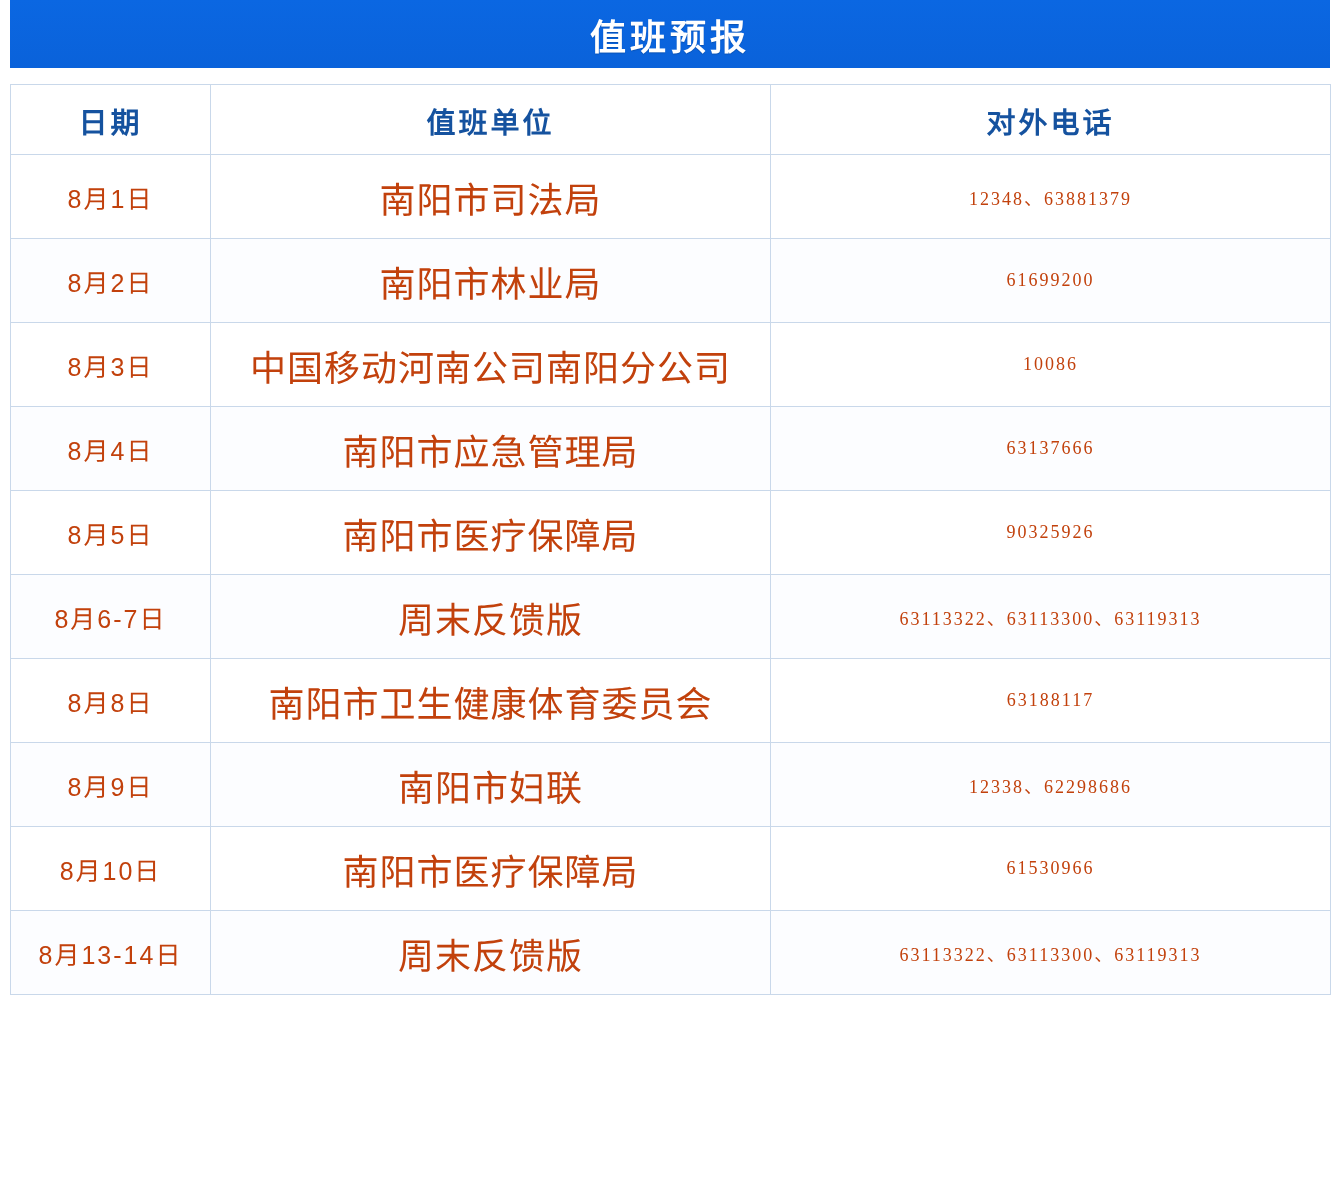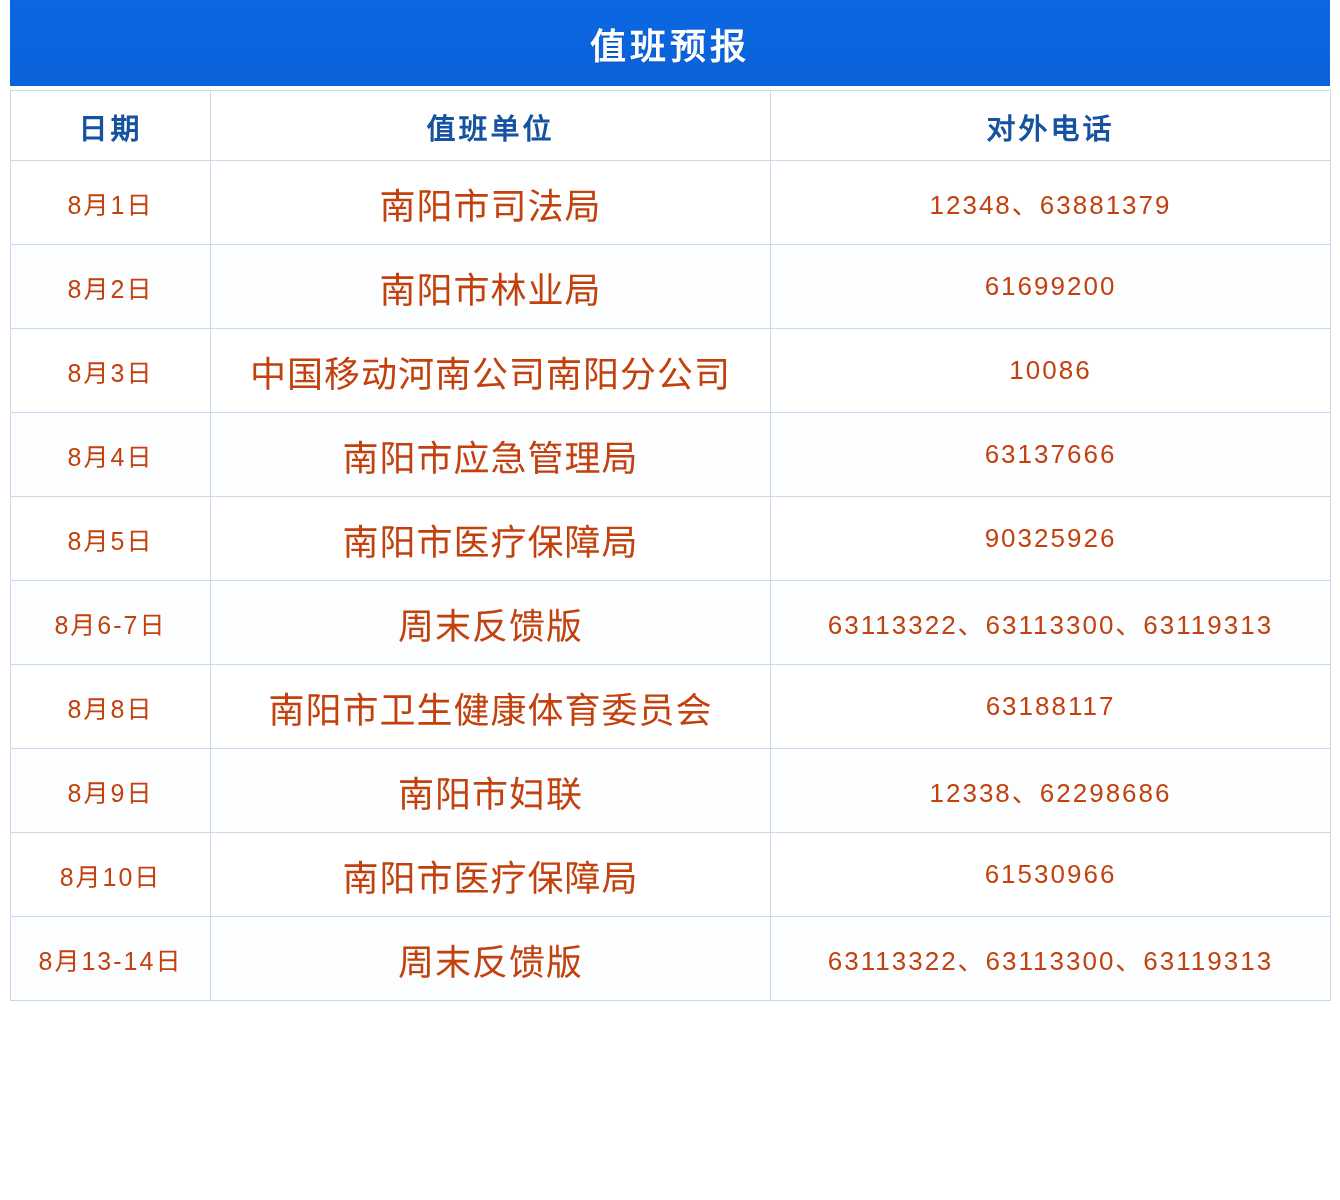--- a/index.html
+++ b/index.html
@@ -15,27 +15,27 @@
   }
   .sheet {
     width: 1340px;
     height: 1200px;
     position: relative;
     box-sizing: border-box;
     padding: 0 10px 0 10px;
     background: #ffffff;
   }
   .title-bar {
-    height: 86px;
+    height: 68px;
     background: #0a66e0;
     background: linear-gradient(180deg, #0b67e2 0%, #0a62da 100%);
     display: flex;
     align-items: center;
     justify-content: center;
-    margin: 0 0 4px 0;
+    margin: 0 0 16px 0;
   }
   .title-bar .title-text {
     color: #ffffff;
     font-size: 36px;
     font-weight: bold;
     letter-spacing: 4px;
     text-shadow: 0 1px 1px rgba(0,0,0,0.18);
   }
   table.duty {
     border-collapse: collapse;
@@ -72,23 +72,23 @@
   }
   table.duty tbody td.date-cell {
     font-size: 25px;
     letter-spacing: 2px;
   }
   table.duty tbody td.unit-cell {
     font-size: 36px;
     letter-spacing: 1px;
   }
   table.duty tbody td.tel-cell {
-    font-size: 26px;
+    font-size: 18px;
     letter-spacing: 2px;
-    font-family: Liberation Sans, sans-serif;
+    font-family: Liberation Serif, serif;
   }
   table.duty tbody tr:nth-child(odd) td { background: #ffffff; }
   table.duty tbody tr:nth-child(even) td { background: #fcfdff; }
 </style>
 </head>
 <body>
 
 <div class="sheet">
 
   <div class="title-bar">

